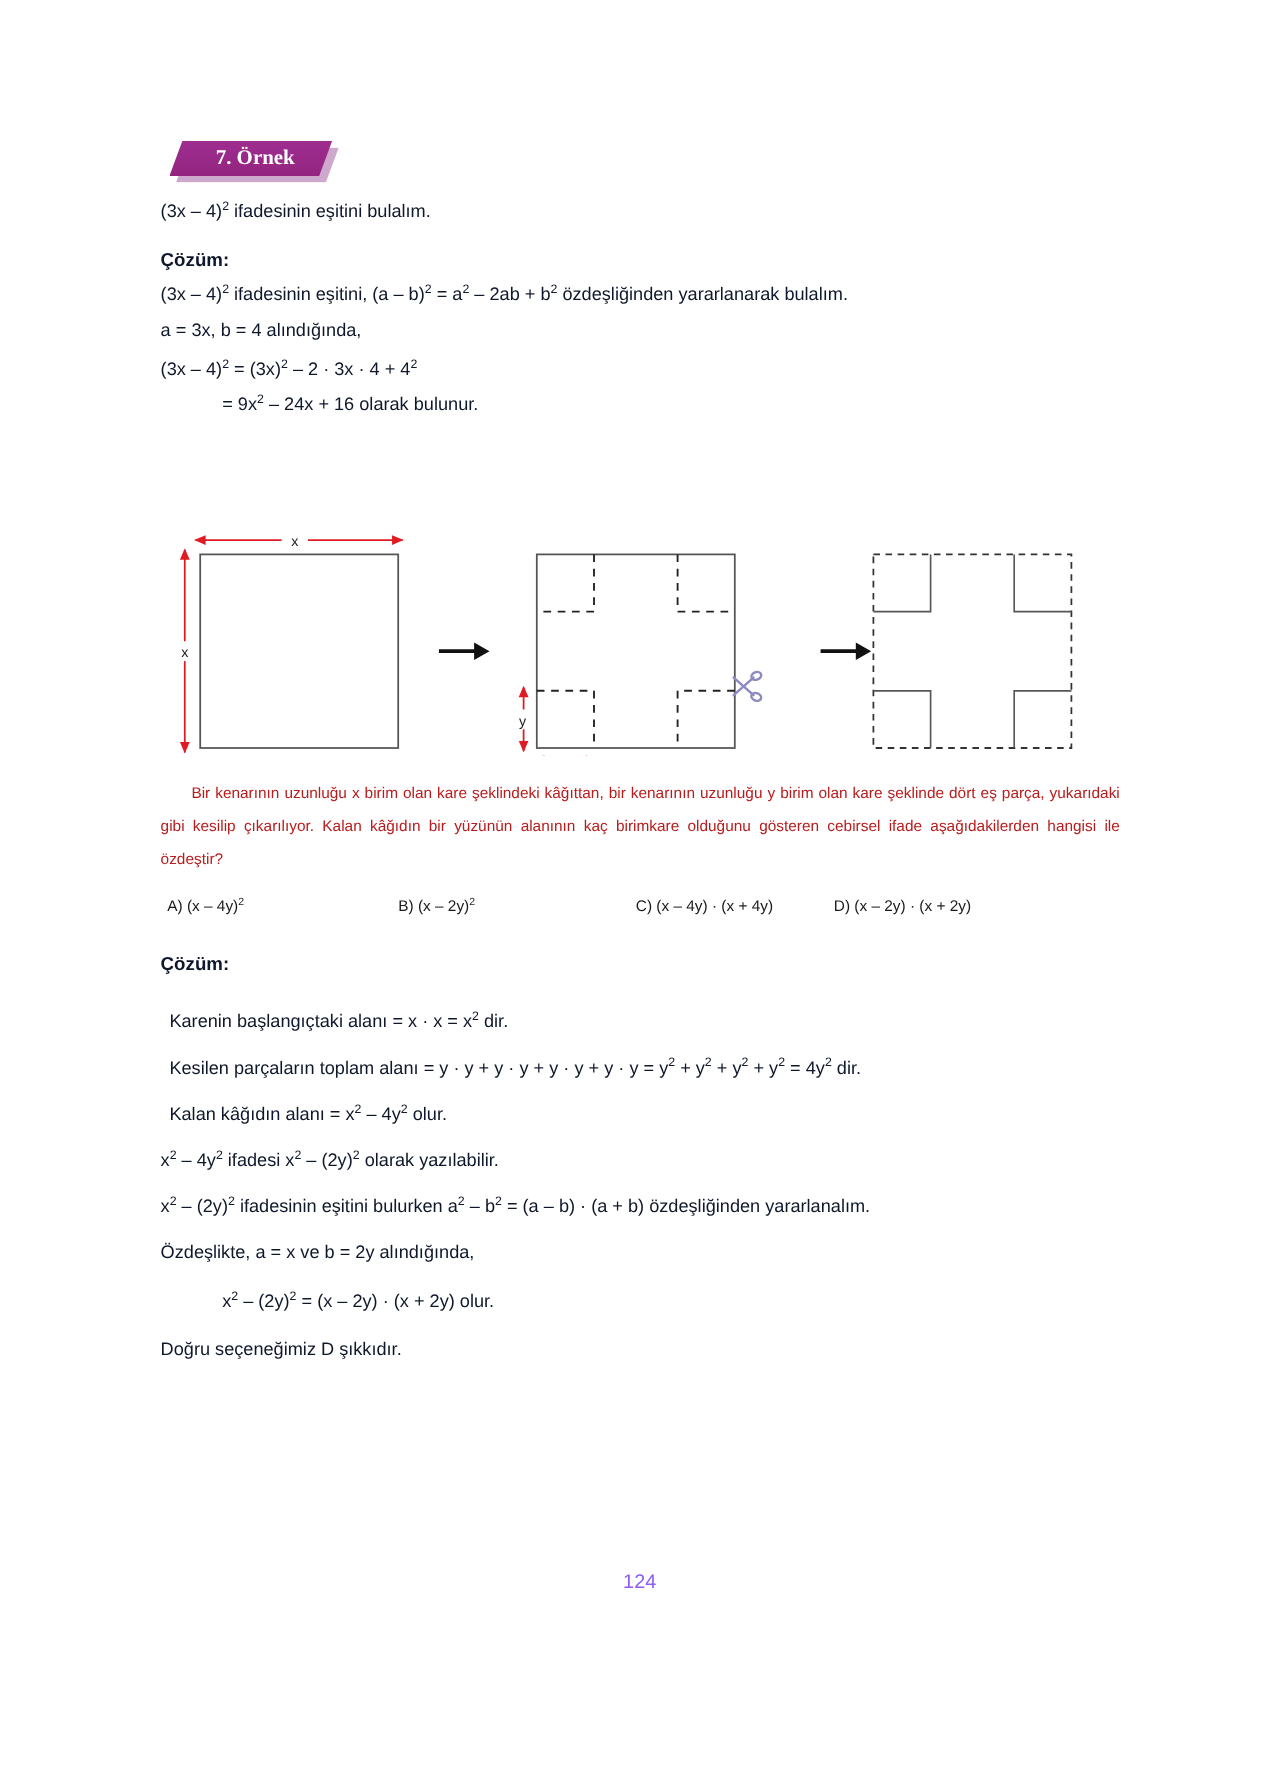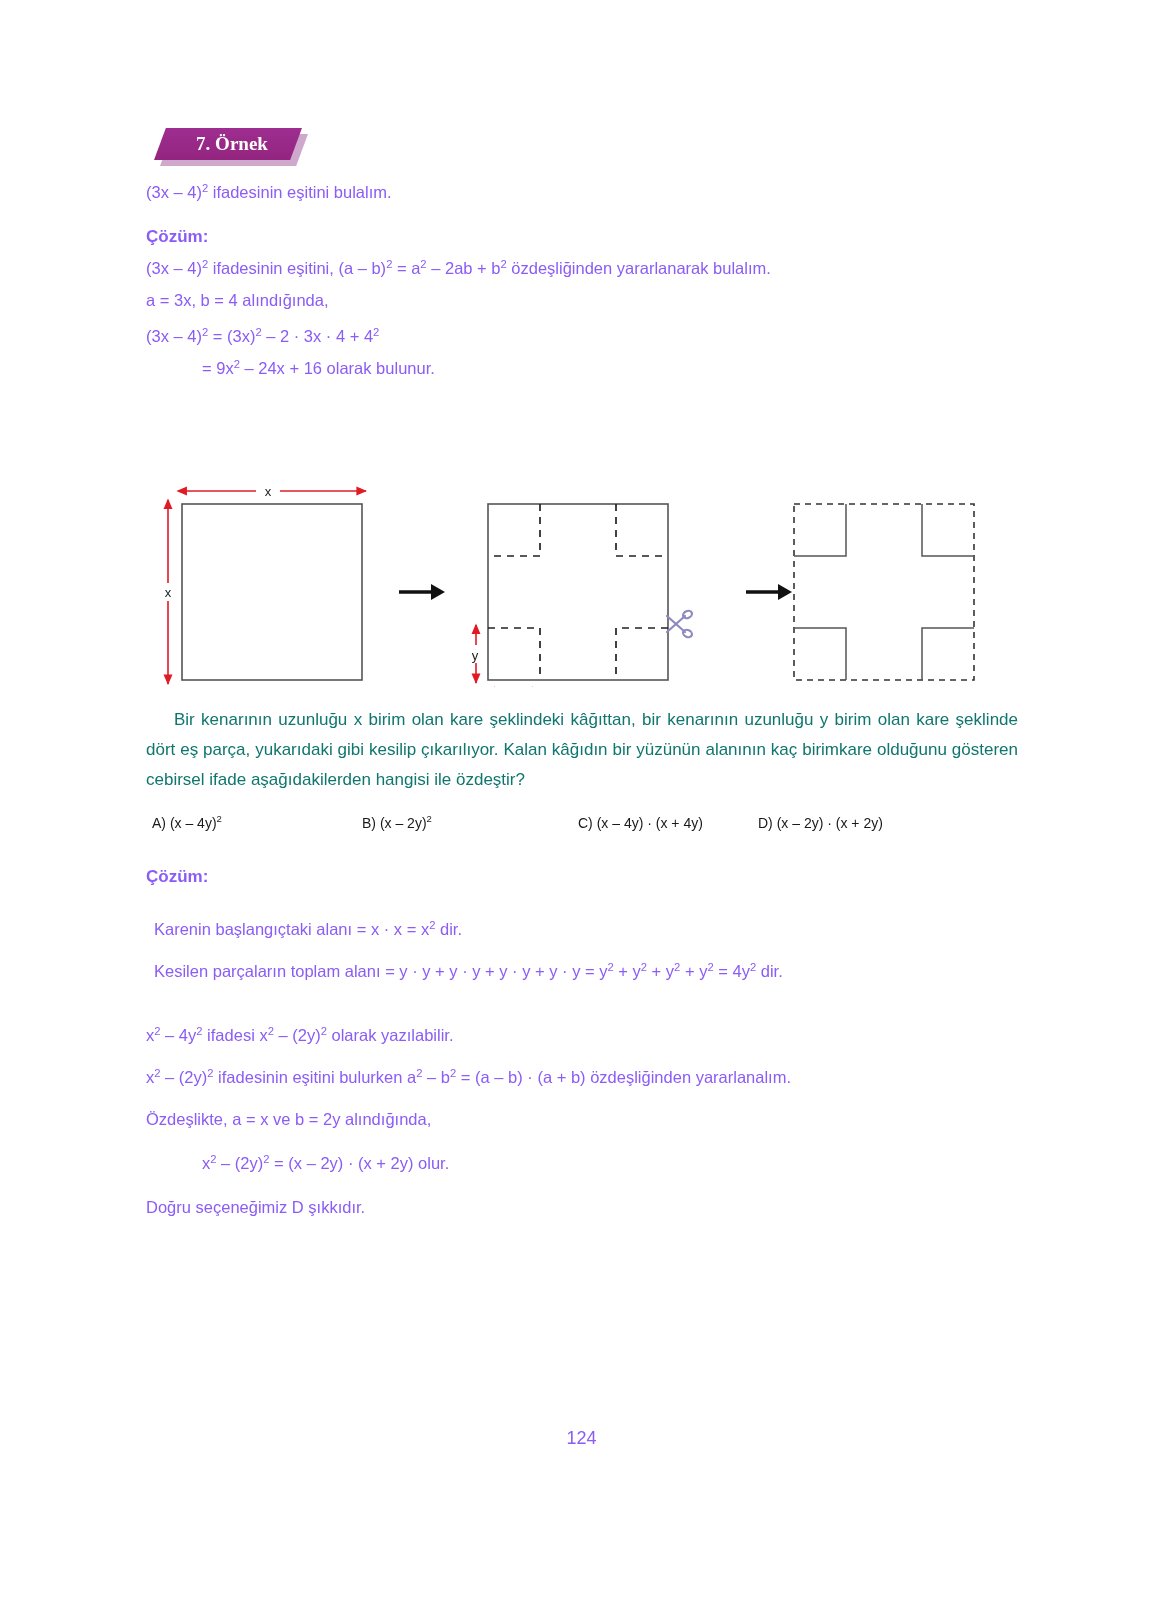--- a/index.html
+++ b/index.html
@@ -65,28 +65,28 @@
     font-size: 19px;
     color: transparent;
     -webkit-clip-path: polygon(8% 0, 100% 0, 92% 100%, 0 100%);
     clip-path: polygon(8% 0, 100% 0, 92% 100%, 0 100%);
   }
 
   
   .line {
     font-size: 16.5px;
     line-height: 20px;
-    color: #8b5cf6;
+    color: #0f172a;
     margin: 0;
     white-space: nowrap;
   }
   .para {
-    font-size: 17px;
+    font-size: 14px;
     line-height: 30px;
-    color: #0f766e;
+    color: #b91c1c;
     margin: 0;
     text-align: justify;
   }
   .bold {
     font-weight: bold;
     font-size: 17px;
   }
   sup {
     font-size: 0.68em;
     vertical-align: super;
@@ -269,20 +269,23 @@
     <div class="line" style="padding-left:8px">
       <span>Karenin başlangıçtaki alanı = x · x = x</span><sup>2</sup><span> dir.</span>
     </div>
 
     <div style="height:22px"></div>
     <div class="line" style="padding-left:8px">
       <span>Kesilen parçaların toplam alanı = y · y + y · y + y · y + y · y = y</span><sup>2</sup><span> + y</span><sup>2</sup><span> + y</span><sup>2</sup><span> + y</span><sup>2</sup><span> = 4y</span><sup>2</sup><span> dir.</span>
     </div>
 
     <div style="height:22px"></div>
+    <div class="line" style="padding-left:8px">
+      <span>Kalan kâğıdın alanı = x</span><sup>2</sup><span> – 4y</span><sup>2</sup><span> olur.</span>
+    </div>
 
     <div style="height:22px"></div>
     <div class="line">
       <span>x</span><sup>2</sup><span> – 4y</span><sup>2</sup><span> ifadesi x</span><sup>2</sup><span> – (2y)</span><sup>2</sup><span> olarak yazılabilir.</span>
     </div>
 
     <div style="height:22px"></div>
     <div class="line">
       <span>x</span><sup>2</sup><span> – (2y)</span><sup>2</sup><span> ifadesinin eşitini bulurken a</span><sup>2</sup><span> – b</span><sup>2</sup><span> = (a – b) · (a + b) özdeşliğinden yararlanalım.</span>
     </div>

